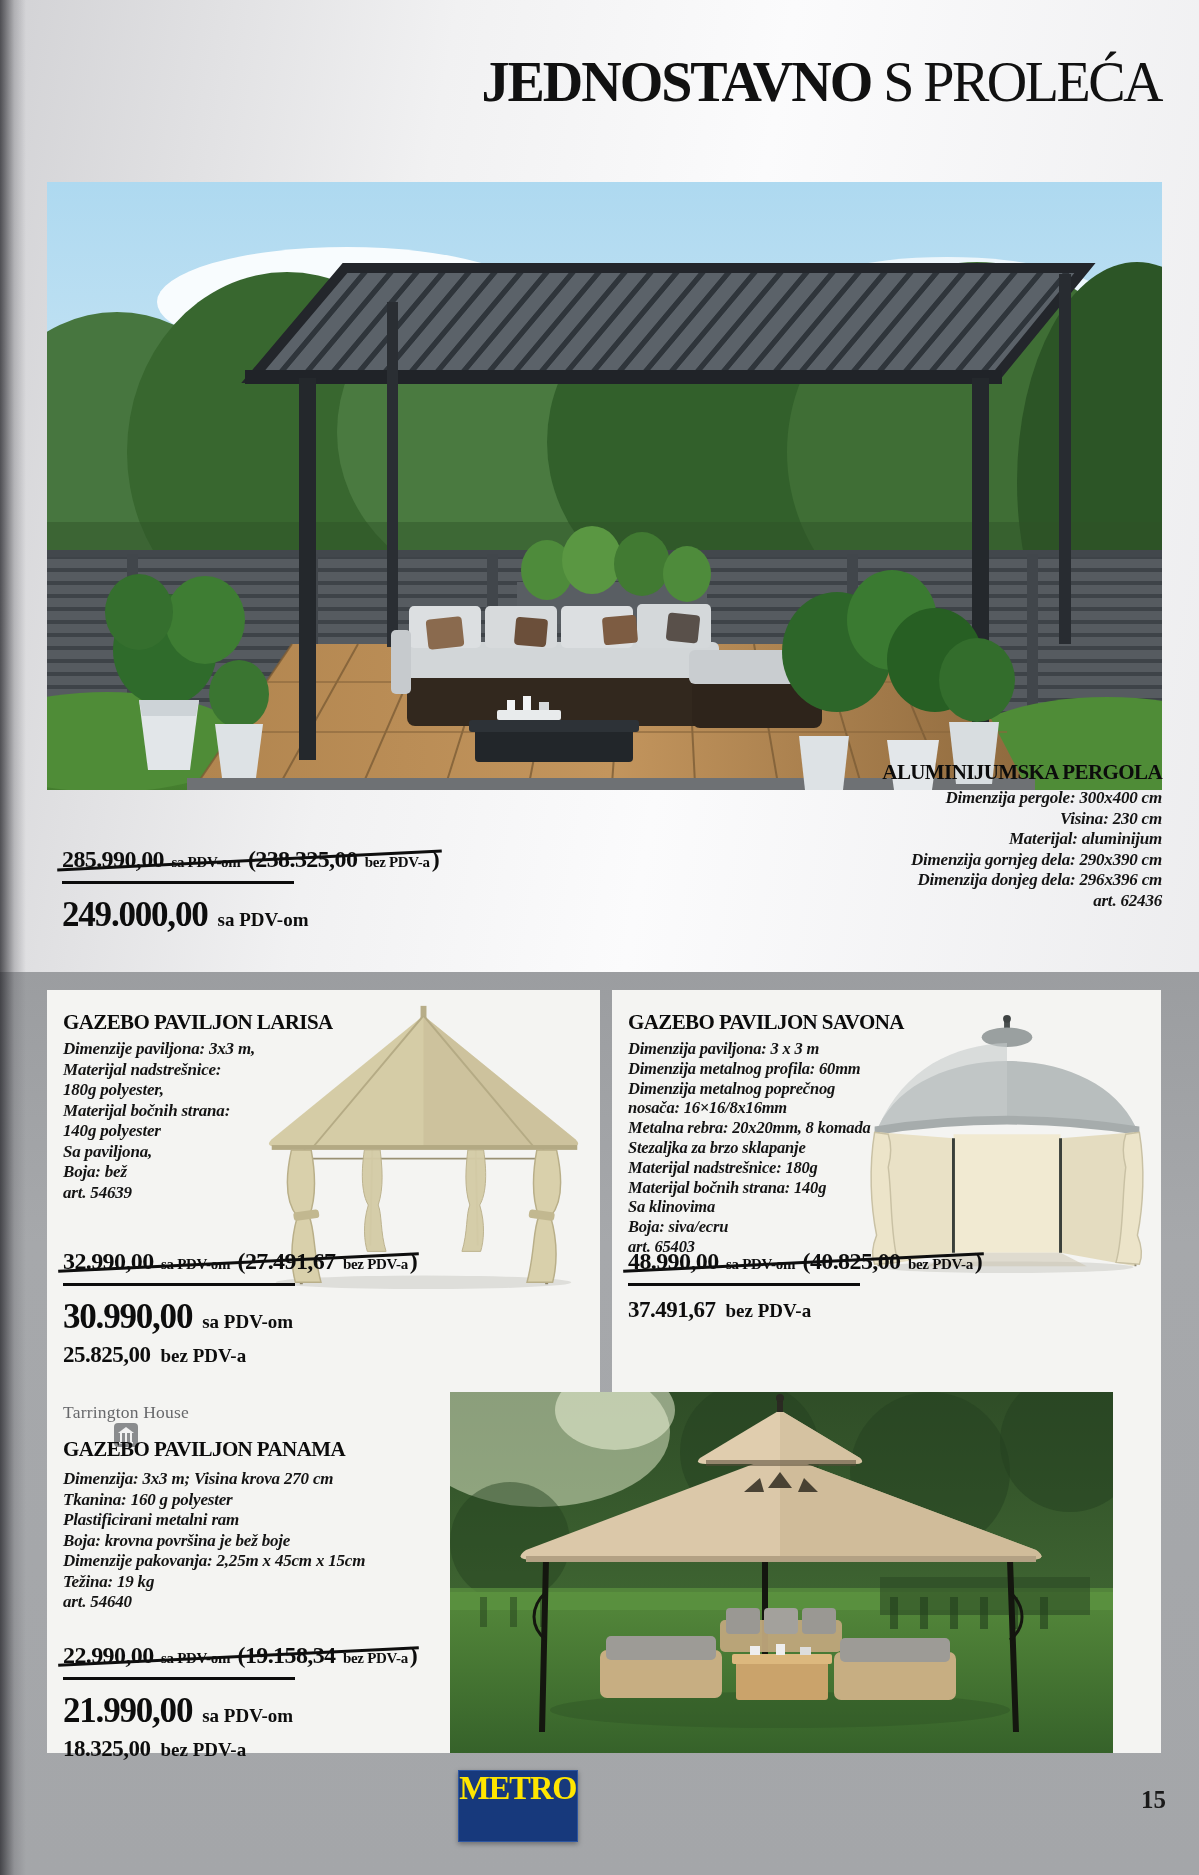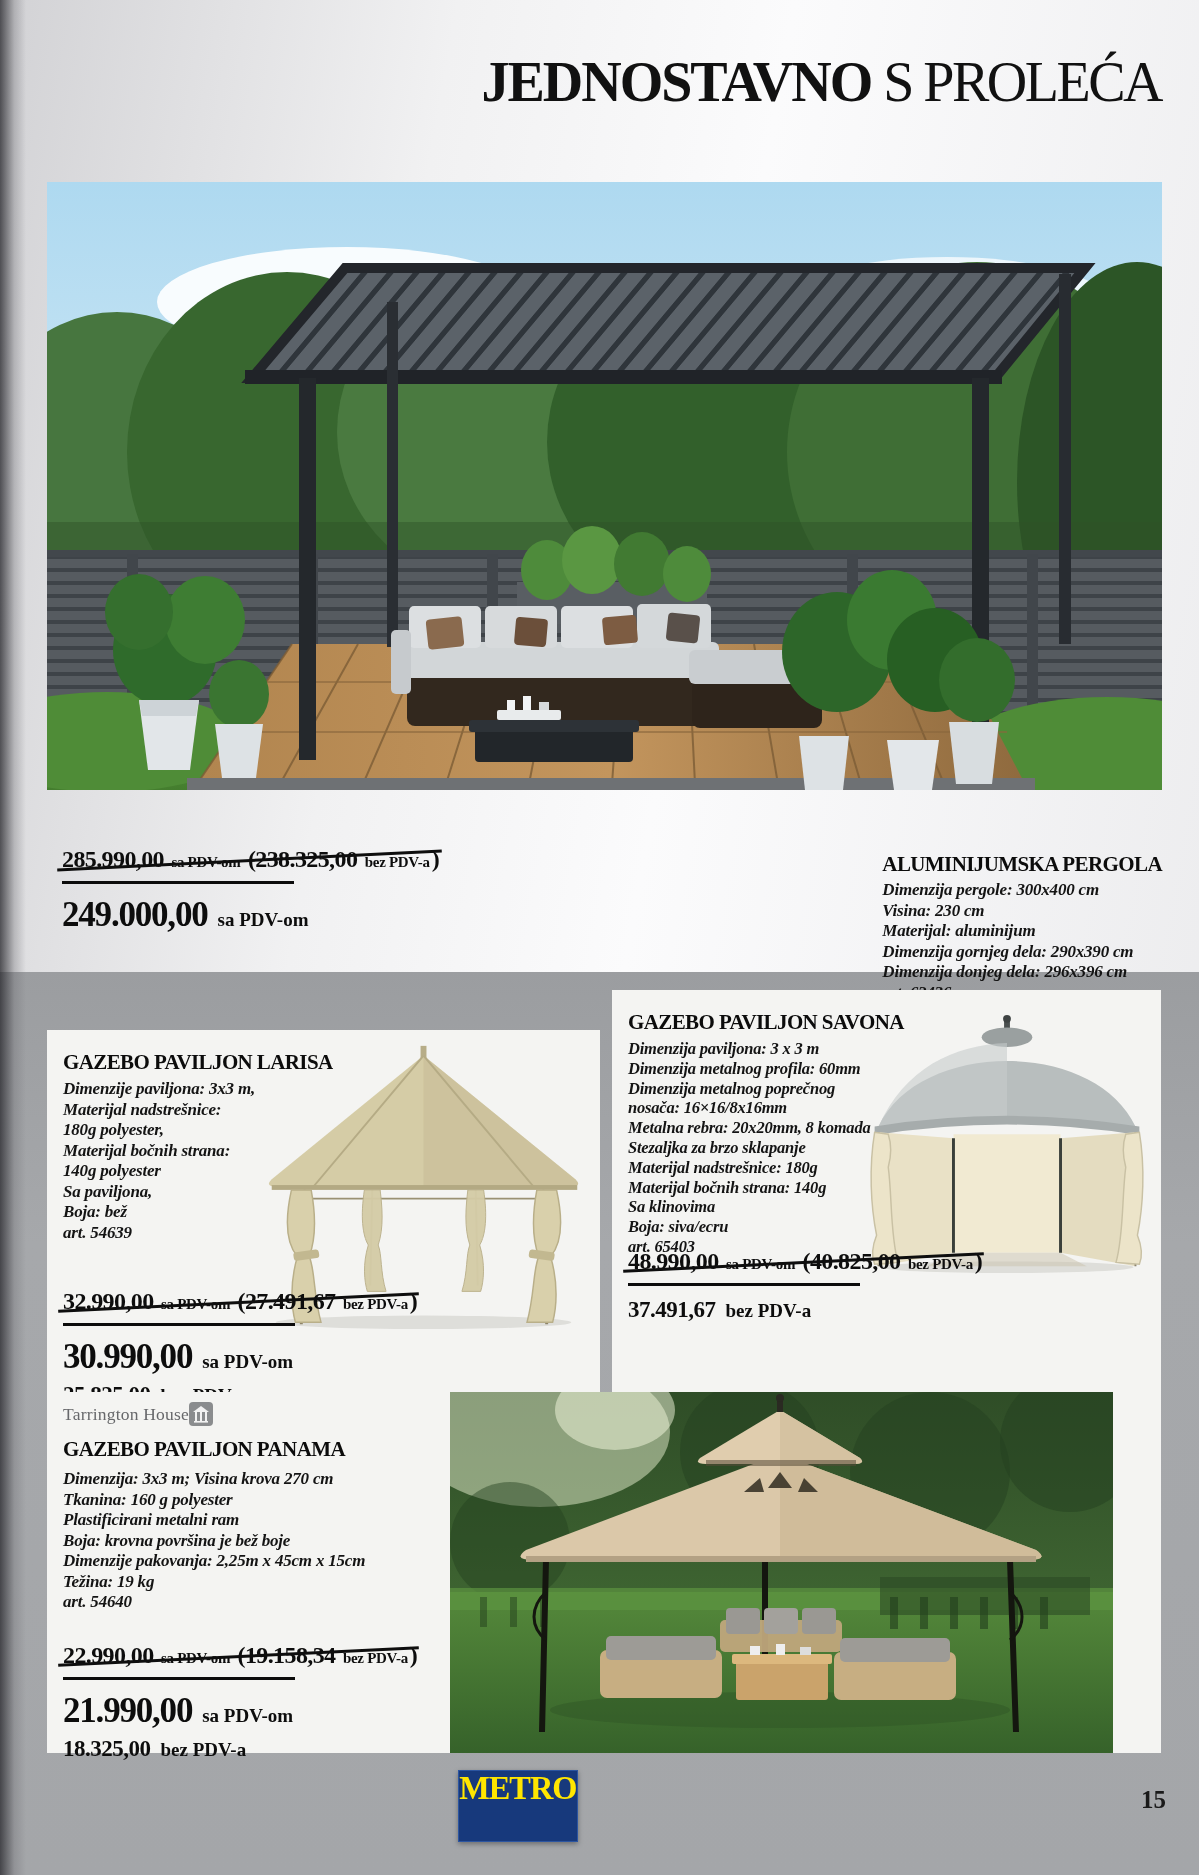--- a/index.html
+++ b/index.html
@@ -9,52 +9,52 @@
   .gray-zone{position:absolute;left:0;top:972px;width:1199px;height:903px;
     background:linear-gradient(180deg,#9b9da0 0%,#a6a8ab 30%,#a4a6a9 100%);}
   .spine{position:absolute;left:0;top:0;width:26px;height:100%;z-index:60;pointer-events:none;
     background:linear-gradient(to right,rgba(45,45,50,.8),rgba(110,110,115,.35) 55%,rgba(200,200,205,0));}
   .main-title{position:absolute;top:54px;right:38px;margin:0;font-size:56px;line-height:1;
     font-weight:800;letter-spacing:-2px;white-space:nowrap;color:#111;}
   .main-title .tr{font-weight:400;margin-left:12px;letter-spacing:-2.5px;}
   .photo{position:absolute;overflow:hidden;}
   .photo svg{display:block;width:100%;height:100%;}
   .photo-pergola{left:47px;top:182px;width:1115px;height:608px;}
-  .pergola-info{position:absolute;right:37px;top:852px;}
+  .pergola-info{position:absolute;right:37px;top:760px;text-align:right;}
   .prod-title{font-size:21px;font-weight:800;letter-spacing:-0.6px;white-space:nowrap;color:#0c0c0c;}
   .spec{font-style:italic;font-weight:700;font-size:17px;line-height:20.5px;letter-spacing:-0.2px;color:#141414;white-space:nowrap;}
   .pergola-info .prod-title{margin-bottom:3px;}
   
   .price-block{position:absolute;}
   .old-line{position:relative;display:inline-block;white-space:nowrap;font-weight:800;font-size:24px;letter-spacing:-0.6px;}
   .old-line .lab{font-size:15px;font-weight:700;letter-spacing:-0.3px;margin:0 2px;}
   .old-line .strike{position:absolute;left:-5px;width:102%;top:47%;height:3px;background:#0e0e0e;transform:rotate(-2.8deg);}
   .price-rule{width:232px;height:3px;background:#0c0c0c;margin:8px 0 11px;}
   .big-line{white-space:nowrap;}
   .big-num{font-size:35px;font-weight:800;letter-spacing:-1.2px;}
   .big-lab{font-size:19px;font-weight:700;margin-left:6px;}
   .net-line{white-space:nowrap;margin-top:5px;}
   .net-num{font-size:23px;font-weight:800;letter-spacing:-0.5px;}
   .net-lab{font-size:19px;font-weight:700;margin-left:6px;}
   .pergola-price{left:62px;top:846px;}
   
   .card{position:absolute;background:#f4f4f2;}
-  .card-larisa{left:47px;top:990px;width:553px;height:480px;margin-top:40px;}
+  .card-larisa{left:47px;top:990px;width:553px;height:480px;}
   .card-savona{left:612px;top:990px;width:549px;height:478px;}
   .card-panama{left:47px;top:1392px;width:1114px;height:361px;}
   .card .prod-title{position:absolute;left:16px;top:20px;}
   .card .specs{position:absolute;left:16px;top:49px;}
   .card-savona .spec{font-size:16.5px;line-height:19.8px;}
   .card .price-block{left:16px;top:258px;}
   .gazebo-img{position:absolute;}
   .larisa-img{right:6px;top:12px;width:340px;height:290px;}
   .savona-img{right:8px;top:22px;width:292px;height:262px;}
   .gazebo-img svg{display:block;width:100%;height:100%;}
   
-  .brand-row{position:absolute;left:16px;top:10px;display:flex;align-items:center;}
+  .brand-row{position:absolute;left:16px;top:10px;display:flex;align-items:center;flex-direction:column;}
   .brand-text{font-size:17.5px;color:#67686b;letter-spacing:.2px;}
   .brand-icon svg{display:block;}
   .card-panama .prod-title{top:45px;}
   .card-panama .specs{top:77px;}
   .card-panama .price-block{top:250px;}
   .photo-panama{left:403px;top:0;width:663px;height:361px;}
   
   .metro-logo{position:absolute;left:458px;top:1770px;width:120px;height:72px;background:#17397c;
     display:flex;align-items:flex-start;justify-content:center;z-index:10;
     box-shadow:0 2px 5px rgba(0,0,0,.35), inset 0 0 0 1px #2c55a0;}

